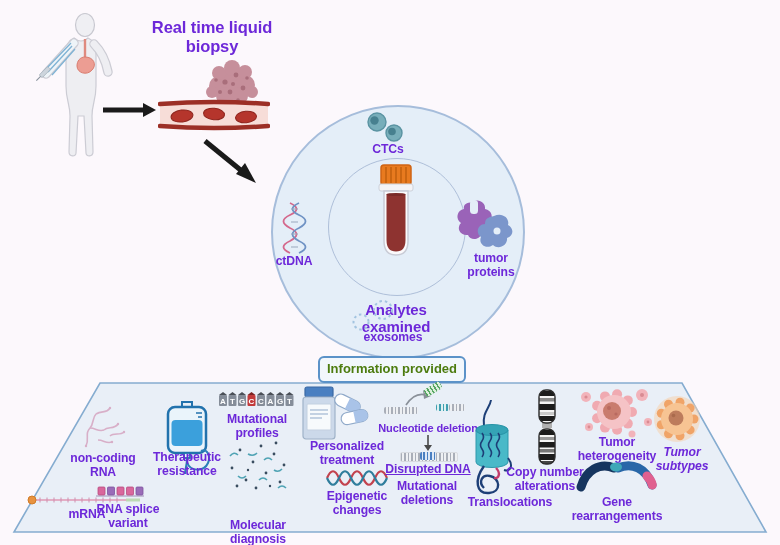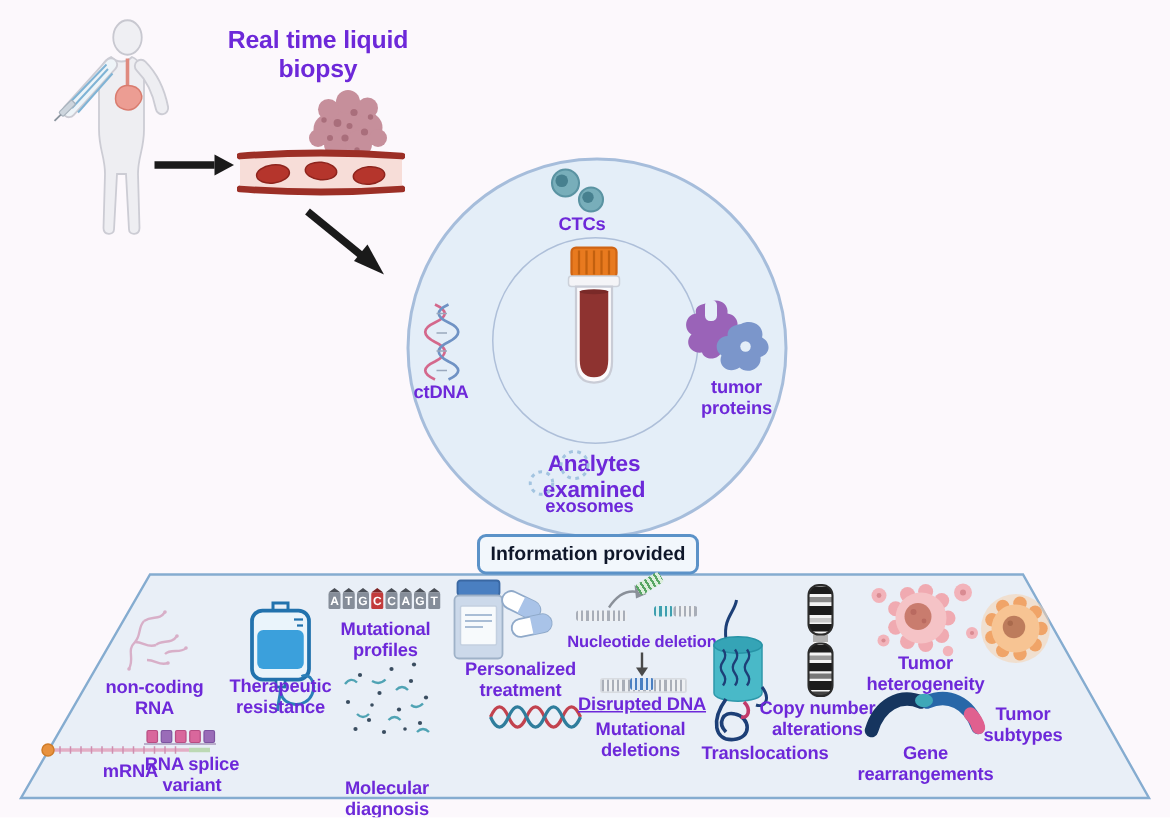--- a/index.html
+++ b/index.html
@@ -9,21 +9,21 @@
   .lb{position:absolute;font-weight:700;color:#6d28d9;text-align:center;
       line-height:1.13;font-size:12.2px;letter-spacing:-0.1px;}
   .circle{position:absolute;border-radius:50%;}
   .strand{position:absolute;border-radius:2px;
       background-image:repeating-linear-gradient(90deg,#a9aeb8 0,#a9aeb8 1.5px,#eef0f3 1.5px,#eef0f3 3.5px);}
   .strand.teal{background-image:repeating-linear-gradient(90deg,#3f9fb0 0,#3f9fb0 1.5px,#dff0f2 1.5px,#dff0f2 3.5px);}
   .strand.blue{background-image:repeating-linear-gradient(90deg,#4a7fc1 0,#4a7fc1 1.5px,#dde8f6 1.5px,#dde8f6 3.5px);}
   .strand.green{background-image:repeating-linear-gradient(90deg,#57a663 0,#57a663 1.5px,#dcefdc 1.5px,#dcefdc 3.5px);}
   .hdrbox{position:absolute;left:318px;top:356px;width:144px;height:23px;
       background:#f2f7fc;border:2px solid #5b92c8;border-radius:6px;
-      font-weight:700;font-size:13px;color:#0f172a;text-align:center;line-height:22px;}
+      font-weight:700;font-size:13px;color:#4d7c0f;text-align:center;line-height:22px;}
   svg{display:block;}
 </style>
 </head>
 <body>
 
 <div class="canvas">
 
   <svg class="abs" style="left:28px;top:12px" width="120" height="158" viewBox="0 0 120 158">
     <ellipse cx="57" cy="13" rx="9.5" ry="11.5" fill="#efeff3" stroke="#c8c8d0" stroke-width="1.2"></ellipse>
     <path d="M46,26 C41,28 38,34 38,42 L38,74 C38,88 42,92 42,104 L41,140 C41,145 48,145 48,141 L50,104 L56,104 L58,141 C58,145 65,145 65,140 L64,104 C64,92 68,88 68,74 L68,42 C68,34 65,28 60,26 C56,30 50,30 46,26 Z" fill="#eeeef2" stroke="#ccccd4" stroke-width="1.2"></path>
@@ -289,20 +289,21 @@
       <rect x="0" y="0" width="27" height="12" rx="6" fill="#ffffff" stroke="#8fa9c9" stroke-width="1.2"></rect>
       <path d="M13.5,0 H21 a6,6 0 0 1 0,12 H13.5 Z" fill="#a9c3e8"></path>
     </g>
   </svg>
   <div class="lb" style="left:299px;top:440px;width:96px;">Personalized treatment</div>
 
   <svg class="abs" style="left:324px;top:468px" width="68" height="20" viewBox="0 0 68 20">
     <path d="M3,10 C7,1 11,1 15,10 C19,19 23,19 27,10 C31,1 35,1 39,10 C43,19 47,19 51,10 C55,1 59,1 63,10" stroke="#c2424e" stroke-width="2.2" fill="none"></path>
     <path d="M3,10 C7,19 11,19 15,10 C19,1 23,1 27,10 C31,19 35,19 39,10 C43,1 47,1 51,10 C55,19 59,19 63,10" stroke="#2f7d9c" stroke-width="2.2" fill="none"></path>
   </svg>
+  <div class="lb" style="left:312px;top:490px;width:90px;">Epigenetic changes</div>
 
   <div class="strand" style="left:384px;top:407px;width:34px;height:7px;"></div>
   <svg class="abs" style="left:404px;top:388px" width="32" height="20" viewBox="0 0 32 20">
     <path d="M2,17 C8,8 15,5 22,7" stroke="#8a9099" stroke-width="1.6" fill="none"></path>
     <polygon points="27,8 19,2 20,11" fill="#8a9099"></polygon>
   </svg>
   <div class="strand green" style="left:424px;top:385px;width:18px;height:8px;transform:rotate(-32deg);"></div>
   <div class="strand teal" style="left:436px;top:404px;width:13px;height:7px;"></div>
   <div class="strand" style="left:449px;top:404px;width:16px;height:7px;"></div>
   <div class="lb" style="left:368px;top:422px;width:120px;font-size:11px;">Nucleotide deletion</div>
@@ -396,21 +397,21 @@
         <circle cx="11.3" cy="30.8" r="4.5"></circle>
         <circle cx="11.3" cy="19.2" r="4.5"></circle>
       <circle cx="18.5" cy="10.3" r="4.5"></circle>
         <circle cx="30" cy="8.2" r="4.5"></circle>
         <circle cx="40.1" cy="14.1" r="4.5"></circle>
     </g>
     <circle cx="27" cy="25" r="16" fill="#f7c493"></circle>
     <circle cx="26" cy="24" r="7.5" fill="#bd7c5c"></circle>
     <circle cx="23.5" cy="21.5" r="1.8" fill="#a96a4c"></circle>
   </svg>
-  <div class="lb" style="left:646px;top:470px;width:72px;">Tumor subtypes</div>
+  <div class="lb" style="left:646px;top:446px;width:72px;font-style:italic;">Tumor subtypes</div>
 
   <svg class="abs" style="left:574px;top:460px" width="86" height="38" viewBox="0 0 86 38">
     <path d="M40,8 C26,2 12,10 7,27" stroke="#16355f" stroke-width="9" stroke-linecap="round" fill="none"></path>
     <path d="M44,8 C58,2 72,8 78,25" stroke="#2867a8" stroke-width="9" stroke-linecap="round" fill="none"></path>
     <path d="M73,16 C76,19 77.7,22 78.3,25" stroke="#e0608f" stroke-width="9" stroke-linecap="round" fill="none"></path>
     <ellipse cx="42" cy="7" rx="6" ry="4.5" fill="#3fa8b8"></ellipse>
   </svg>
   <div class="lb" style="left:556px;top:496px;width:122px;">Gene rearrangements</div>
 
 </div>

